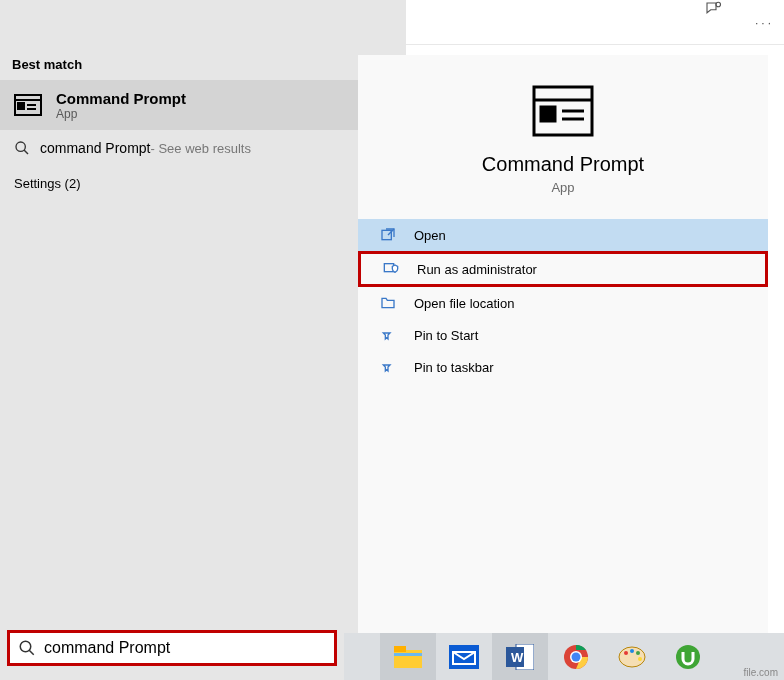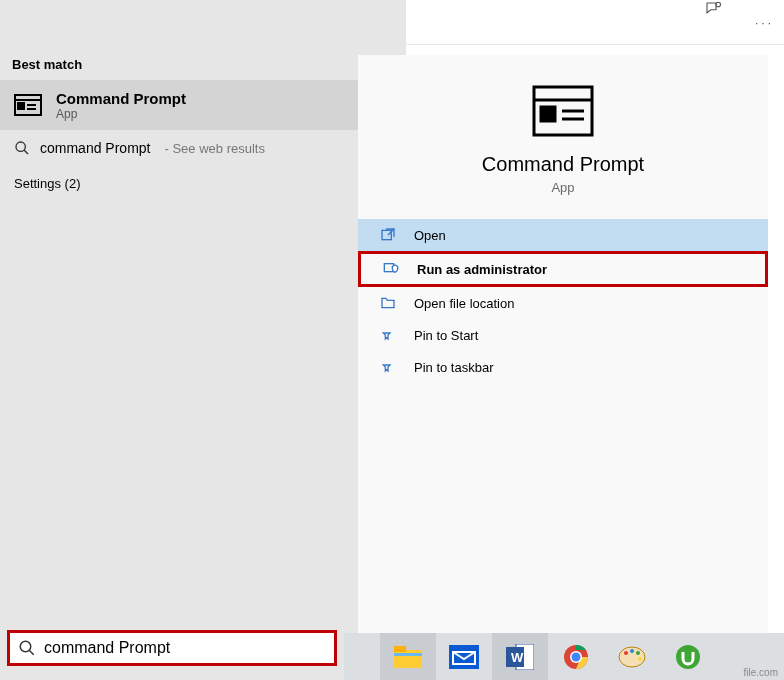--- a/index.html
+++ b/index.html
@@ -19,35 +19,35 @@
   .section-header { font-weight: 600; font-size: 13px; padding: 12px 14px 8px 12px; color: #000; }
 
   .best-match-item { display: flex; align-items: center; background: #d4d4d4; height: 50px; padding: 0 14px; }
   .best-match-icon { width: 28px; height: 22px; margin-right: 14px; }
   .best-match-text .title { font-weight: 600; font-size: 15px; }
   .best-match-text .subtitle { font-size: 12px; color: #5a5a5a; }
 
   .web-row { display: flex; align-items: center; padding: 10px 14px; cursor: pointer; }
   .web-row .srch { width: 16px; margin-right: 10px; color: #333; }
   .web-row .label { font-size: 14px; }
-  .web-row .hint { color: #777; font-size: 13px; margin-left: 14px; }
+  .web-row .hint { color: #777; font-size: 13px; margin-left: 0; }
   .web-row .chev { margin-left: auto; color: #555; font-size: 14px; padding-right: 6px; }
 
   .settings-head { padding: 10px 14px; font-size: 13px; color: #000; }
 
   
   .detail-icon-wrap { display: flex; justify-content: center; padding-top: 30px; }
   .detail-title { text-align: center; font-size: 20px; margin-top: 16px; }
   .detail-sub { text-align: center; font-size: 13px; color: #6a6a6a; margin-top: 4px; }
 
   .actions { margin-top: 24px; }
   .action { display: flex; align-items: center; height: 32px; padding: 0 22px; font-size: 13px; cursor: pointer; }
   .action .aicon { width: 20px; margin-right: 14px; color: #3a78c8; display: inline-flex; align-items: center; }
   .action.open { background: #c2dcf2; }
-  .action.admin { border: 3px solid #c00000; box-sizing: border-box; height: 36px; font-weight: bold; }
+  .action.admin { border: 3px solid #c00000; box-sizing: border-box; height: 36px; }
 
   
   .searchbox { position: absolute; left: 7px; bottom: 14px; width: 330px; height: 36px; background: #fff; border: 3px solid #c00000; display: flex; align-items: center; padding: 0 8px; }
   .searchbox .srch { margin-right: 8px; color: #333; }
   .searchbox input { border: none; outline: none; font-size: 16px; width: 100%; }
 
   
   .taskbar { position: absolute; left: 344px; bottom: 0; width: 440px; height: 47px; background: #dcdfe2; display: flex; align-items: center; }
   .taskbar .app { width: 56px; height: 47px; display: flex; align-items: center; justify-content: center; cursor: pointer; }
   .taskbar .app.active { background: #c9cdd1; }

